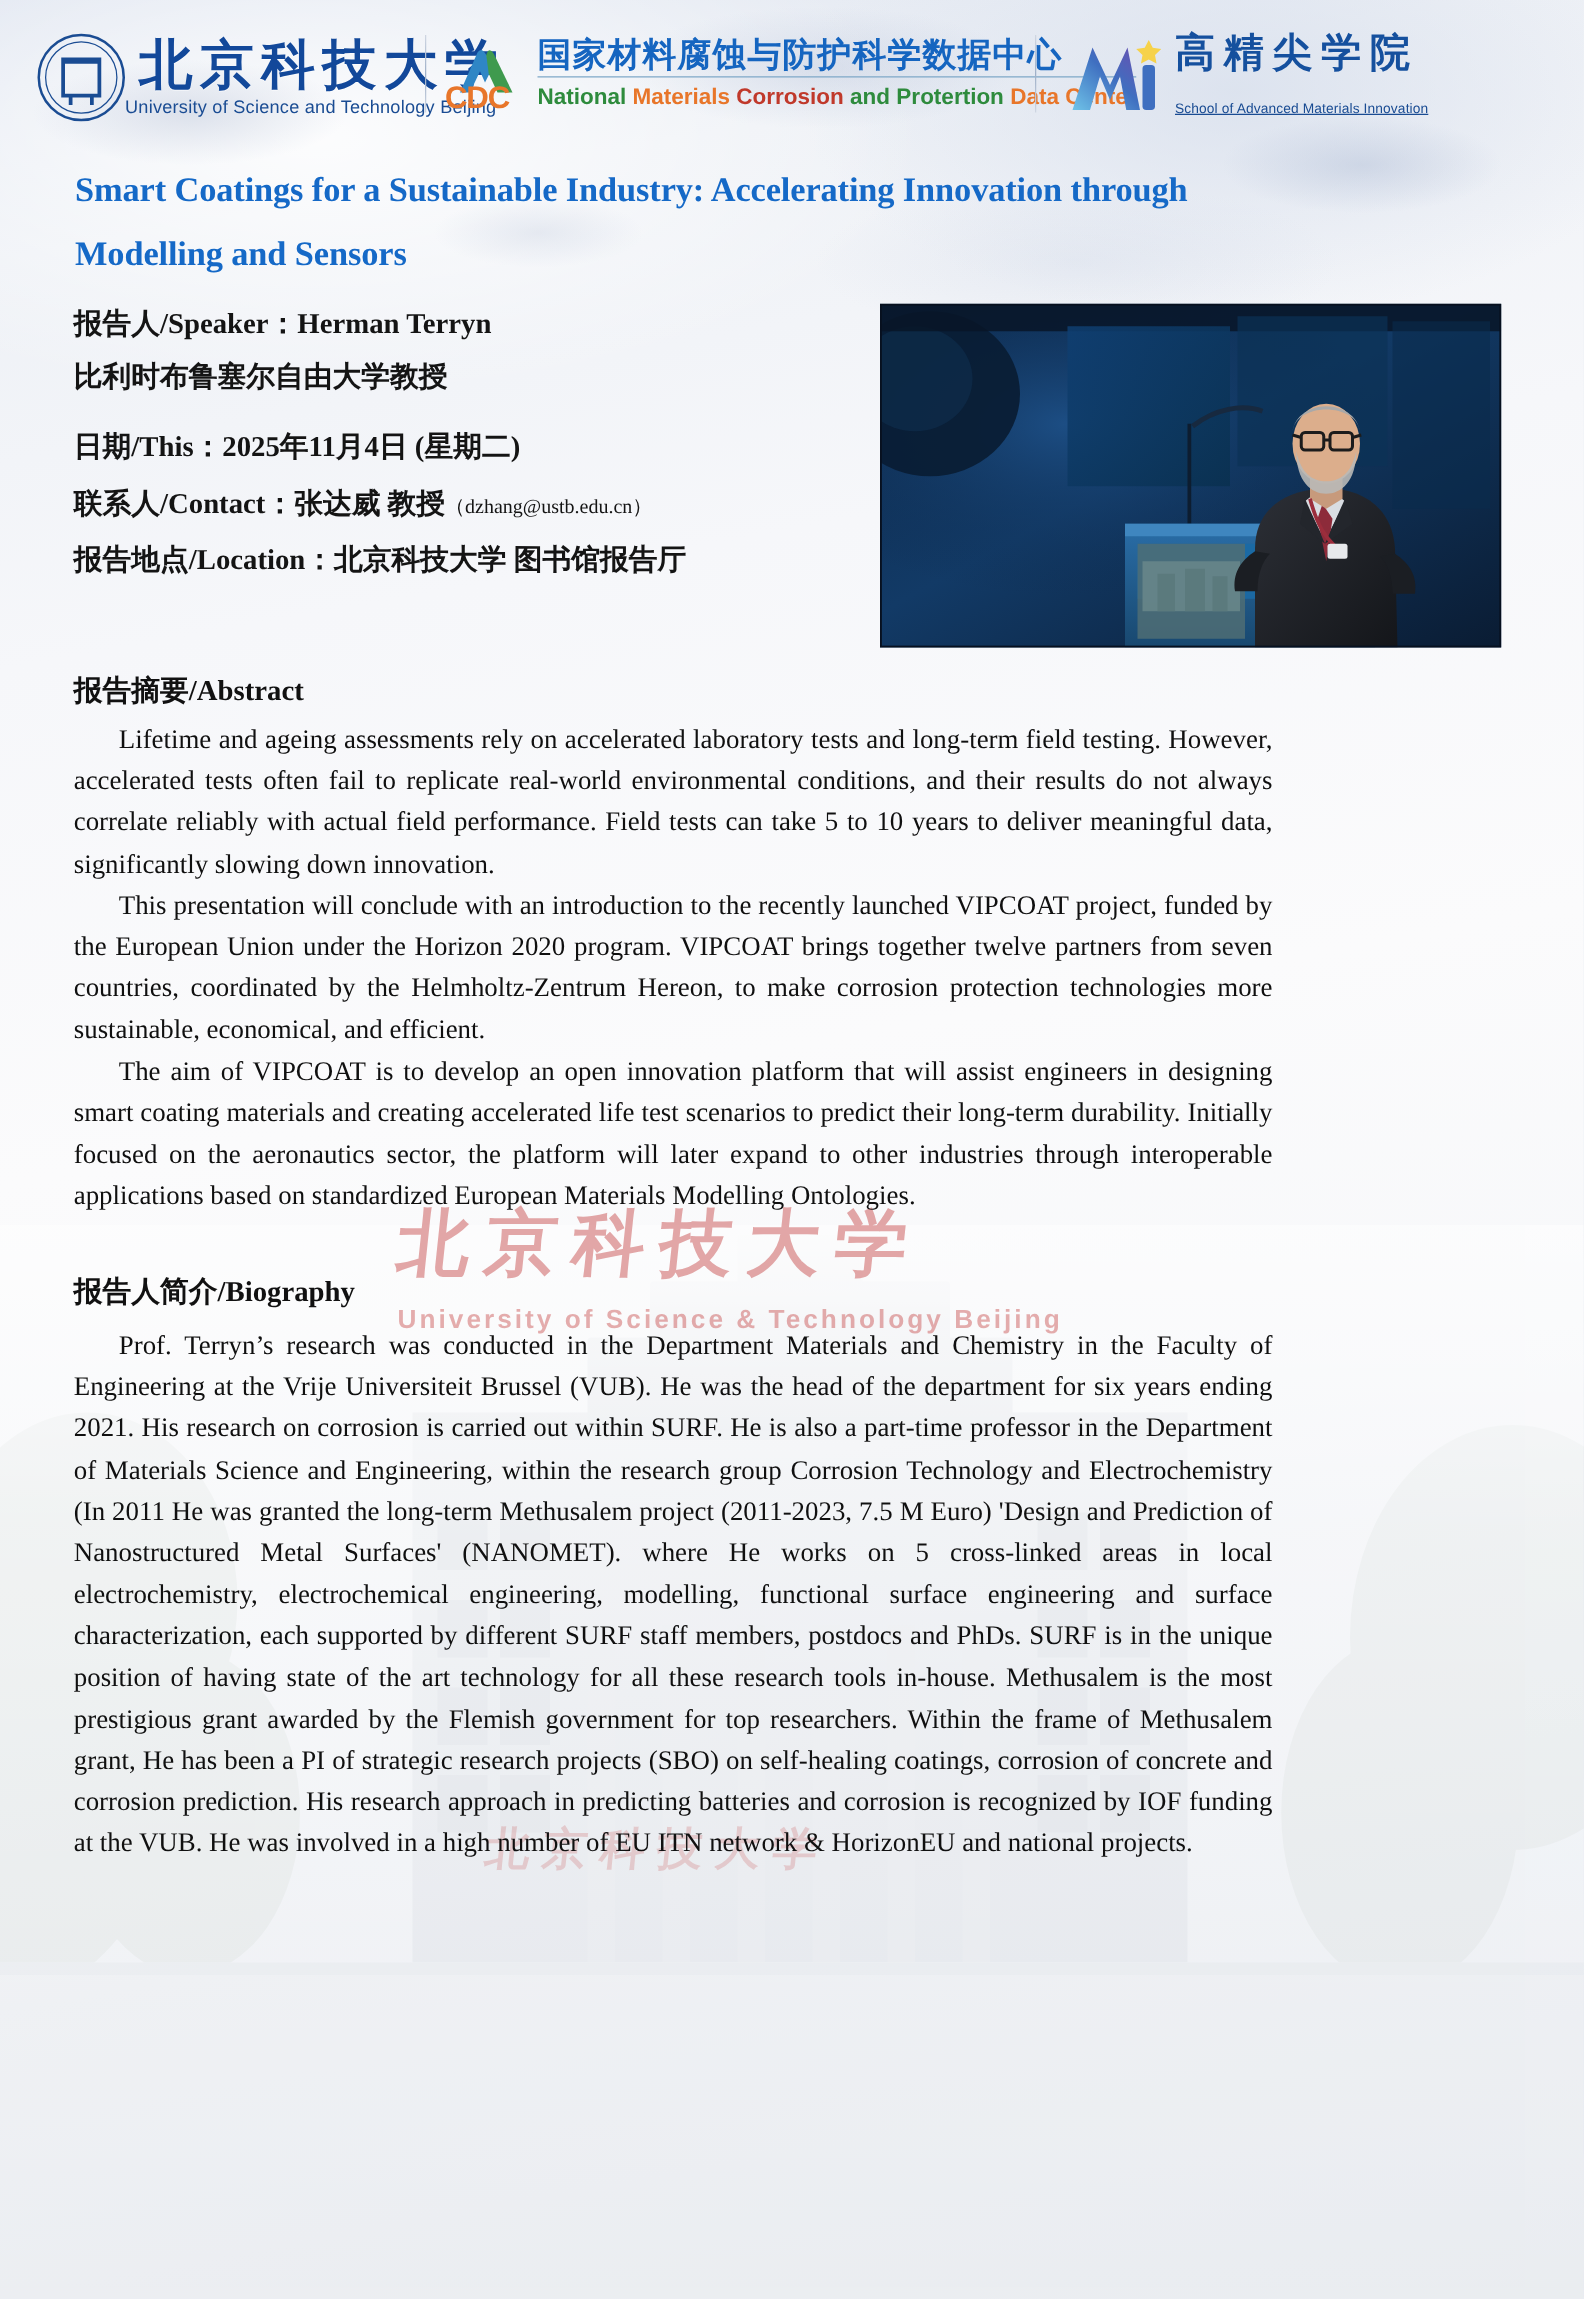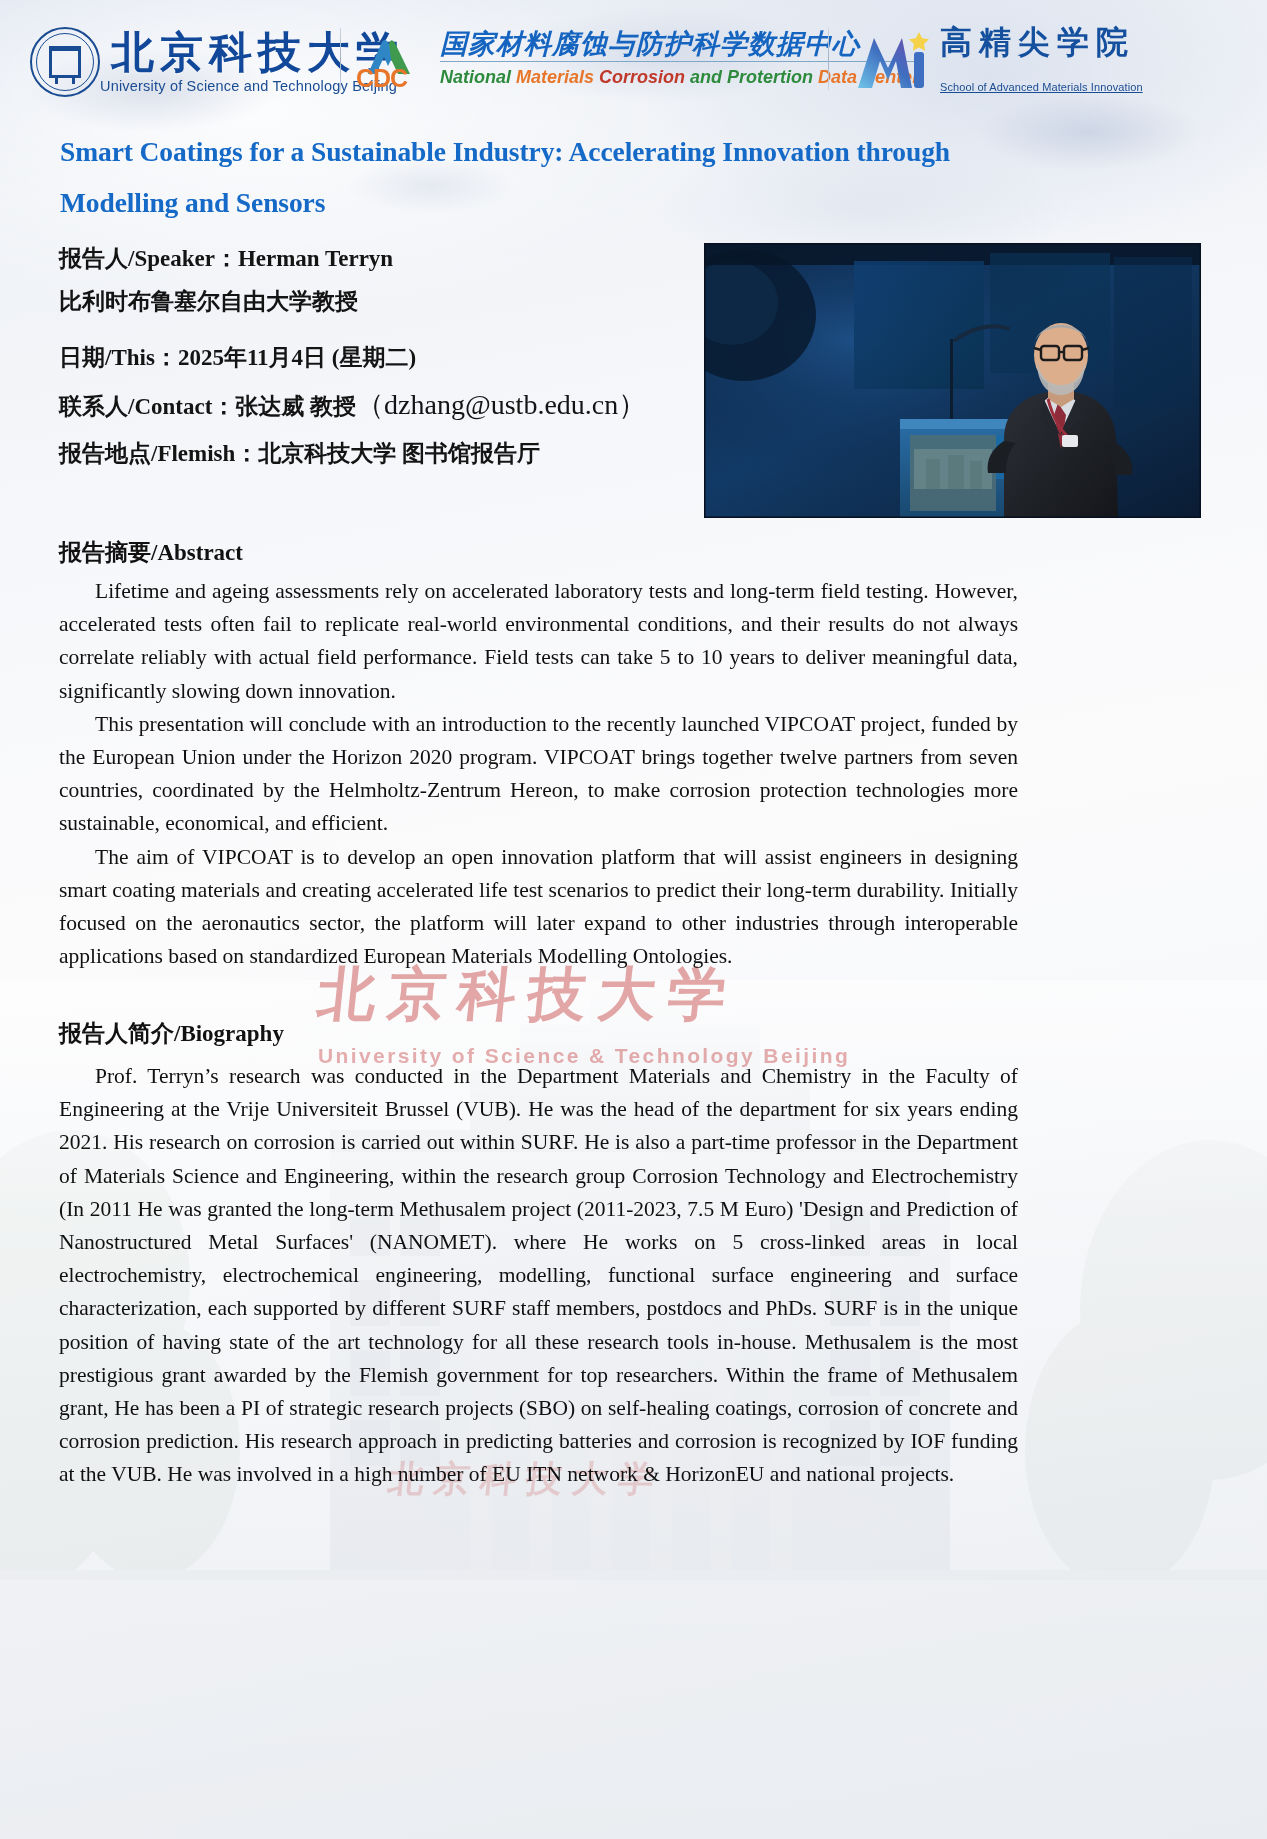--- a/index.html
+++ b/index.html
@@ -105,21 +105,21 @@
     font-size:27.5px;line-height:51px;color:#1569c7;
     letter-spacing:-.1px;
   }
 
   
   #info{position:absolute;left:59px;top:246px;width:640px;}
   .info-line{
     font-family:"Liberation Serif",serif;font-weight:bold;
     font-size:23px;color:#141414;line-height:1.1;white-space:nowrap;
   }
-  .info-line .val-light{font-weight:normal;font-size:28px;}
+  .info-line .val-light{font-weight:normal;font-size:16px;}
   #line-speaker{margin-top:0;}
   #line-affil{margin-top:18px;}
   #line-date{margin-top:30px;}
   #line-time{margin-top:20px;}
   #line-contact{margin-top:20px;}
   #line-location{margin-top:20px;}
 
   
   #photo{
     position:absolute;left:704px;top:243px;width:497px;height:275px;
@@ -266,21 +266,21 @@
     <div class="divider-v" style="left:340px;"></div>
 
     <div class="logo-block" id="logo-cdc">
       <div class="cdc-mark">
         <svg width="62" height="62" viewBox="0 0 62 62">
           <path d="M10 46 L24 14 Q27 9 31 16 L36 26 L30 38 L26 29 L18 46 Z" fill="#2f86c5"></path>
           <path d="M31 16 Q33 9 37 15 L52 46 L40 46 L33 31 Z" fill="#3f9a4e"></path>
         </svg>
         <div class="cdc-letters">CDC</div>
       </div>
-      <div style="display:flex;flex-direction:column;justify-content:center;margin-left:20px;font-style:italic;">
+      <div style="display:flex;flex-direction:column;justify-content:center;margin-left:10px;">
         <div class="cdc-text-cn">国家材料腐蚀与防护科学数据中心</div>
         <div class="cdc-rule"></div>
         <div class="cdc-text-en">
           <span style="color:#2e8b3d">National </span><span style="color:#e8762a">Materials </span><span style="color:#c0392b">Corrosion </span><span style="color:#2e8b3d">and </span><span style="color:#2e8b3d">Protertion </span><span style="color:#e8762a">Data Center</span>
         </div>
       </div>
     </div>
     <div class="divider-v" style="left:828px;"></div>
 
     <div class="logo-block" id="logo-mi">
@@ -312,21 +312,21 @@
       <span>报告人/Speaker：</span><span>Herman Terryn</span>
     </div>
     <div class="info-line" id="line-affil">比利时布鲁塞尔自由大学教授</div>
     <div class="info-line" id="line-date">
       <span>日期/This：</span><span>2025年11月4日 (星期二)</span>
     </div>
     <div class="info-line" id="line-contact">
       <span>联系人/Contact：</span><span>张达威 教授</span><span class="val-light">（dzhang@ustb.edu.cn）</span>
     </div>
     <div class="info-line" id="line-location">
-      <span>报告地点/Flemish：</span><span>北京科技大学  图书馆报告厅</span>
+      <span>报告地点/Location：</span><span>北京科技大学  图书馆报告厅</span>
     </div>
   </div>
 
   <div id="photo">
     <svg width="497" height="275" viewBox="0 0 497 275">
       <defs>
         <linearGradient id="stagebg" x1="0" y1="0" x2="1" y2="1">
           <stop offset="0%" stop-color="#0d2a4d"></stop>
           <stop offset="45%" stop-color="#123a66"></stop>
           <stop offset="100%" stop-color="#0a1c33"></stop>

